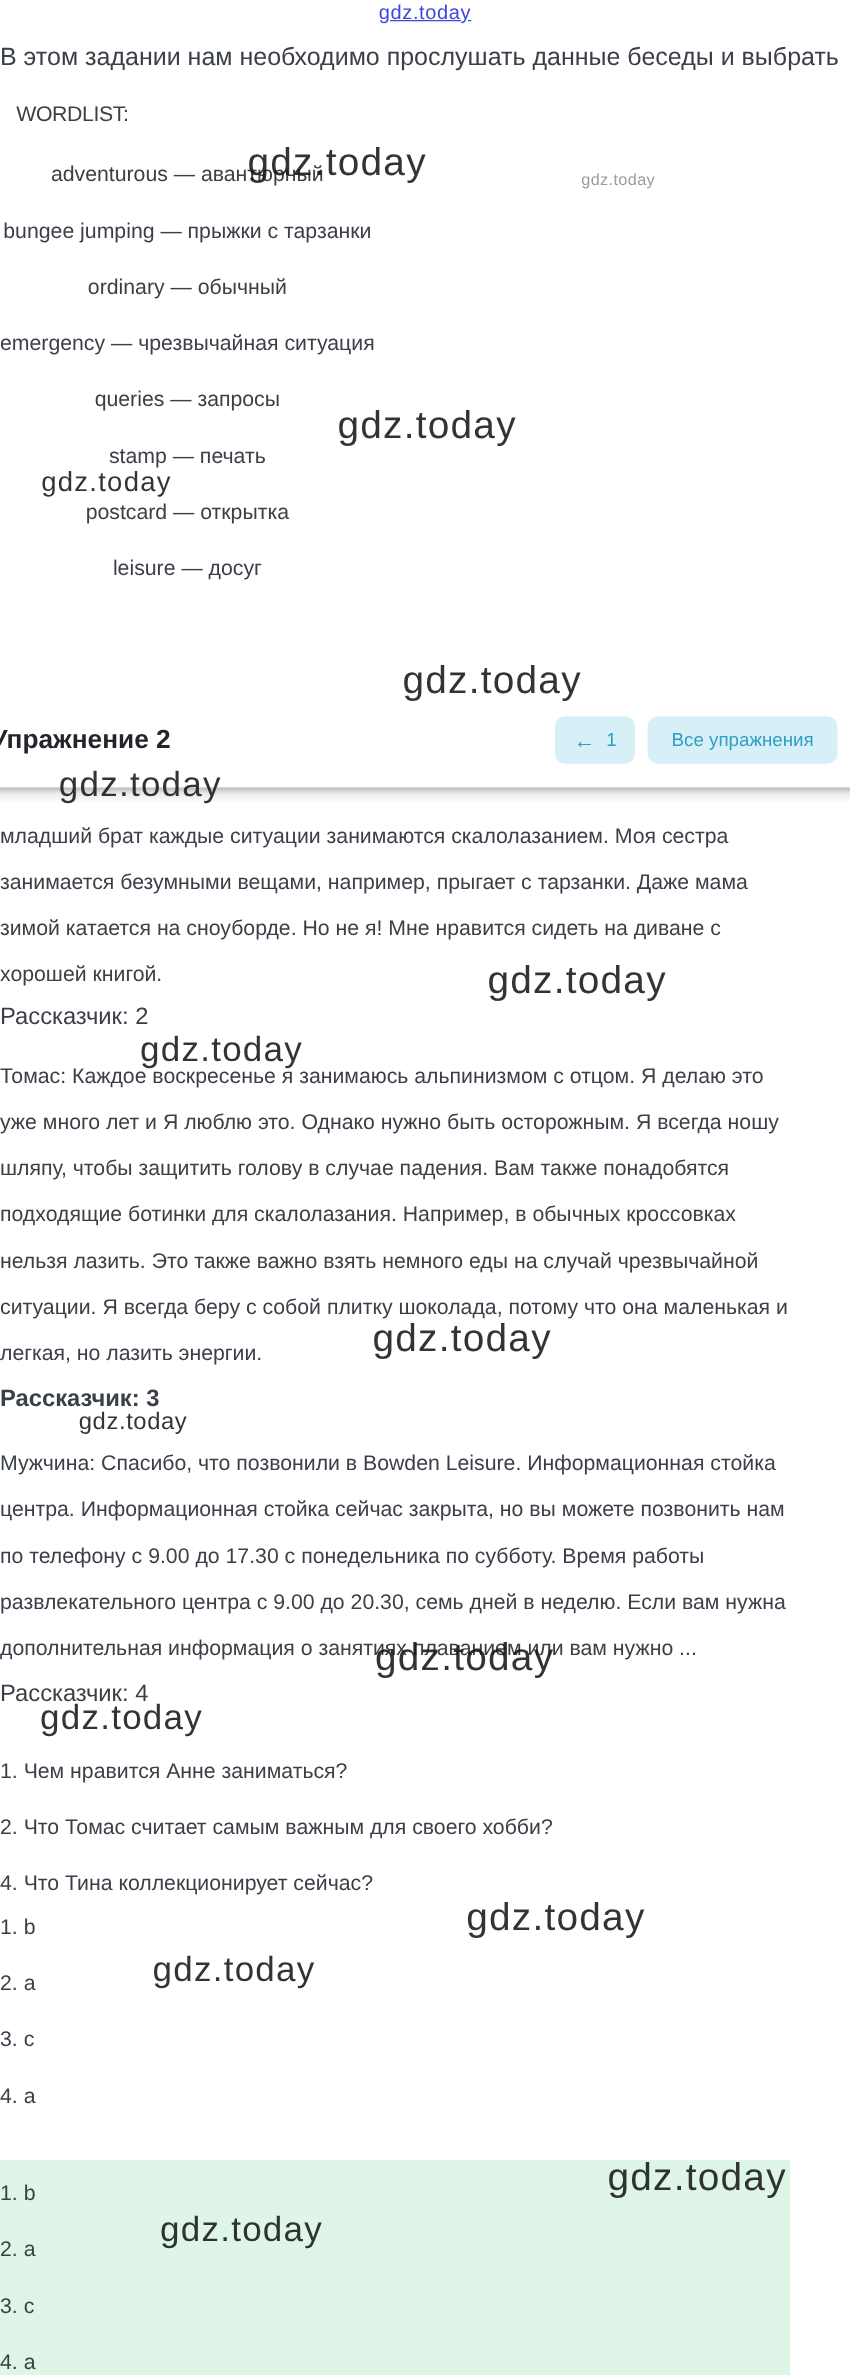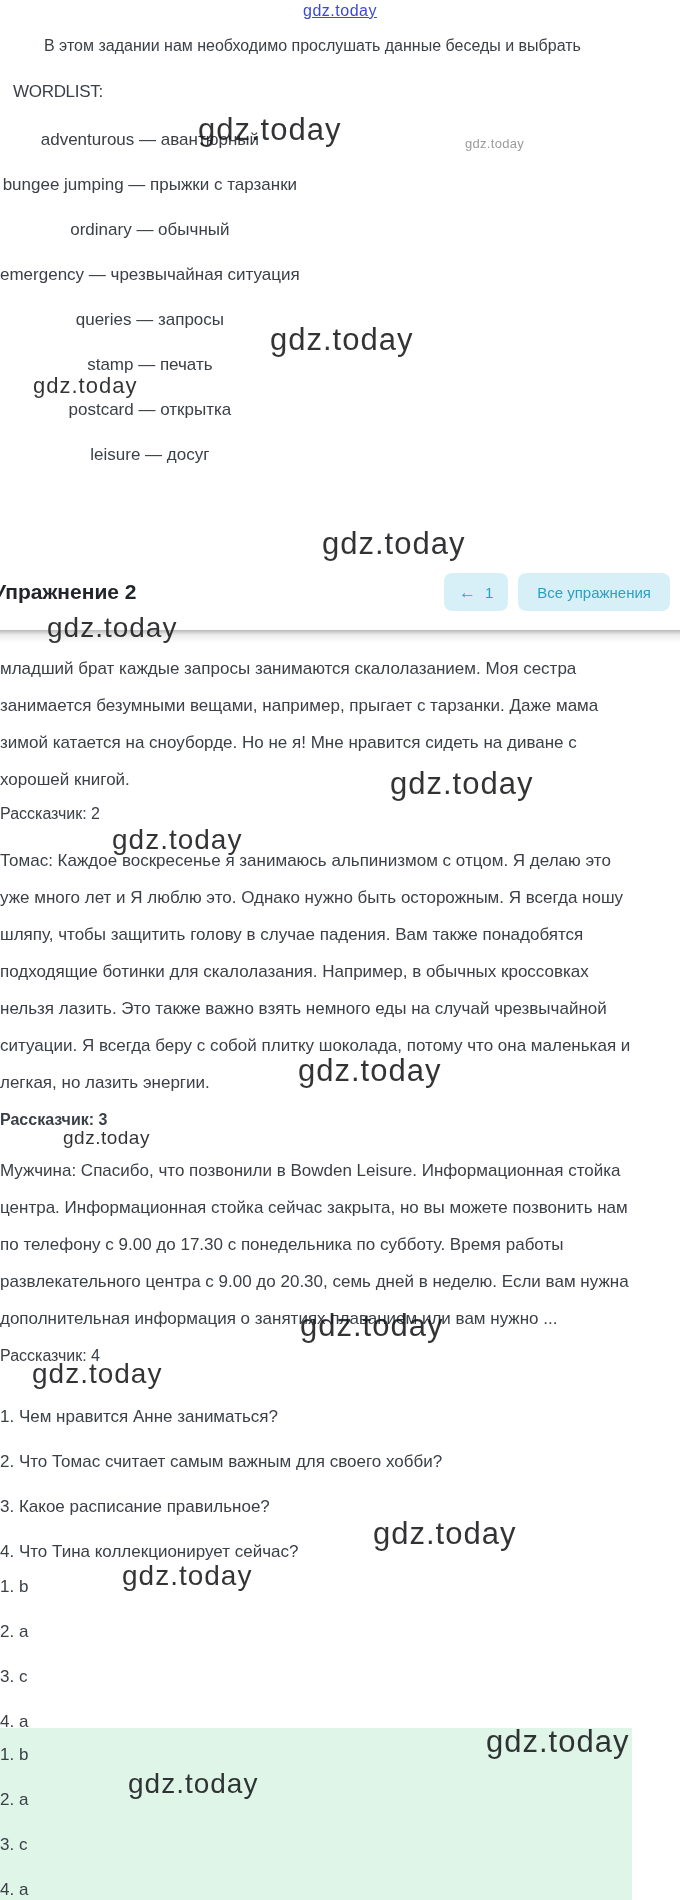--- a/index.html
+++ b/index.html
@@ -5,21 +5,21 @@
   html,body{margin:0;padding:0;}
   body{
     width:680px;height:1900px;position:relative;overflow:hidden;background:#ffffff;
     font-family:"Liberation Sans","DejaVu Sans",sans-serif;
     color:#3b4048;
   }
   
   .logo-row{position:absolute;top:2px;left:0;width:100%;text-align:center;}
   .logo-link{font-size:16px;color:#3c49d4;text-decoration:underline;letter-spacing:.5px;}
   
-  .intro{position:absolute;top:36px;left:0;font-size:16px;line-height:20px;white-space:nowrap;padding-left:44px;}
+  .intro{position:absolute;top:36px;left:0;font-size:20px;line-height:20px;white-space:nowrap;}
   .wordlist-title{position:absolute;top:82px;left:13px;font-size:17px;line-height:20px;letter-spacing:-.3px;}
   .wordlist{position:absolute;top:117px;left:0;text-align:center;}
   .wordlist .wl-item{height:45px;line-height:45px;font-size:17px;white-space:nowrap;}
   
   .exercise-header{position:absolute;top:572px;left:0;right:10px;height:40px;
     display:flex;justify-content:space-between;align-items:center;}
   .exercise-title{font-size:21px;font-weight:bold;color:#22252a;margin-left:-7px;white-space:nowrap;}
   .header-buttons{display:flex;gap:10px;}
   .btn{height:38px;border:none;border-radius:8px;background:#d7f0f8;color:#2e9fc2;
     font-family:inherit;font-size:15px;display:flex;align-items:center;justify-content:center;cursor:pointer;}
@@ -27,21 +27,21 @@
   .btn-all{padding:0 19px;}
   .arrow{font-size:17px;line-height:1;}
   
   .header-shadow{position:absolute;top:630px;left:0;width:100%;height:13px;
     background:linear-gradient(to bottom,rgba(70,70,70,.38) 0%,rgba(120,120,120,.14) 38%,rgba(255,255,255,0) 100%);}
   
   .card{position:absolute;top:640px;left:0;width:680px;}
   .para{margin:0;}
   .para-line{line-height:37px;font-size:17px;white-space:nowrap;}
   .p1{margin-top:10px;}
-  .narrator{line-height:37px;font-size:16px;white-space:nowrap;}
+  .narrator{line-height:37px;font-size:19px;white-space:nowrap;}
   .n2{margin-top:-3px;}
   .p2{margin-top:10px;}
   .n3{margin-top:0;font-weight:bold;}
   .p3{margin-top:14px;}
   .n4{margin-top:0;}
   .questions{margin-top:20px;}
   .q-line{height:45px;line-height:45px;font-size:17px;white-space:nowrap;}
   .answers-plain{margin-top:-10px;}
   .ans-line{height:45px;line-height:45px;font-size:17px;white-space:nowrap;}
   
@@ -99,21 +99,21 @@
       <span>1</span>
     </button>
     <button class="btn btn-all">Все упражнения</button>
   </div>
 </div>
 
 <div class="header-shadow"></div>
 
 <div class="card">
   <div class="para p1">
-      <div class="para-line">младший брат каждые запросы занимаются скалолазанием. Моя сестра</div>
+      <div class="para-line">младший брат каждые ситуации занимаются скалолазанием. Моя сестра</div>
       <div class="para-line">занимается безумными вещами, например, прыгает с тарзанки. Даже мама</div>
       <div class="para-line">зимой катается на сноуборде. Но не я! Мне нравится сидеть на диване с</div>
       <div class="para-line">хорошей книгой.</div>
     </div>
 
   <div class="narrator n2">Рассказчик: 2</div>
 
   <div class="para p2">
       <div class="para-line">Томас: Каждое воскресенье я занимаюсь альпинизмом с отцом. Я делаю это</div>
       <div class="para-line">уже много лет и Я люблю это. Однако нужно быть осторожным. Я всегда ношу</div>
@@ -132,21 +132,20 @@
       <div class="para-line">по телефону с 9.00 до 17.30 с понедельника по субботу. Время работы</div>
       <div class="para-line">развлекательного центра с 9.00 до 20.30, семь дней в неделю. Если вам нужна</div>
       <div class="para-line">дополнительная информация о занятиях плаванием или вам нужно ...</div>
     </div>
 
   <div class="narrator n4">Рассказчик: 4</div>
 
   <div class="questions">
       <div class="q-line">1. Чем нравится Анне заниматься?</div>
       <div class="q-line">2. Что Томас считает самым важным для своего хобби?</div>
-      <div class="q-line">3. Какое расписание правильное?</div>
       <div class="q-line">4. Что Тина коллекционирует сейчас?</div>
     </div>
 
   <div class="answers-plain">
       <div class="ans-line">1. b</div>
       <div class="ans-line">2. a</div>
       <div class="ans-line">3. c</div>
       <div class="ans-line">4. a</div>
     </div>
 </div>

